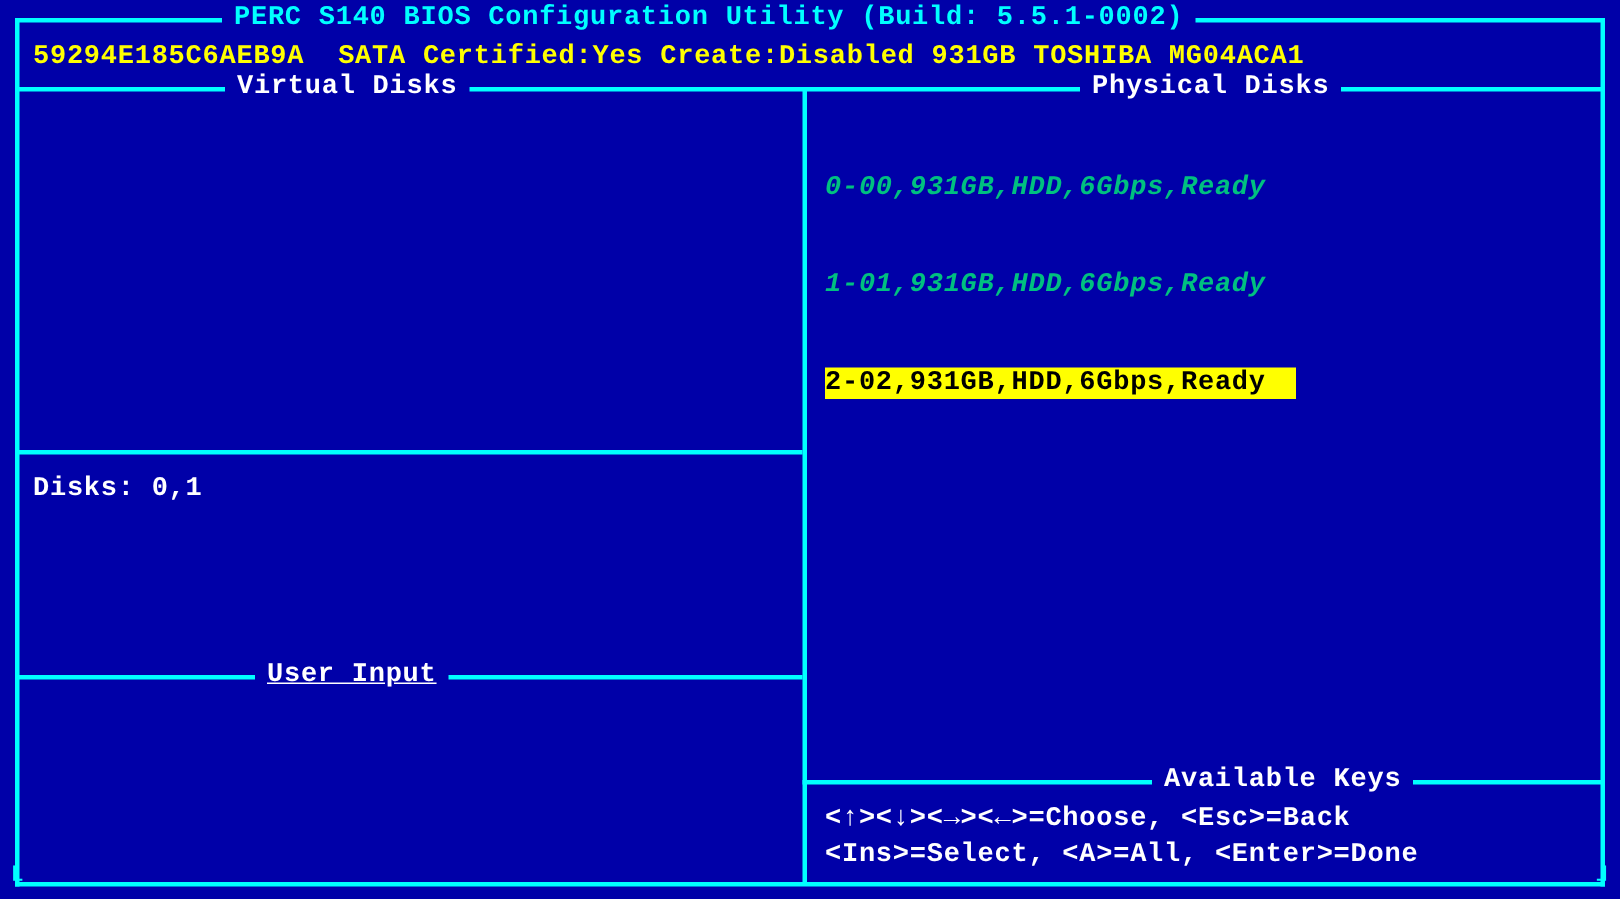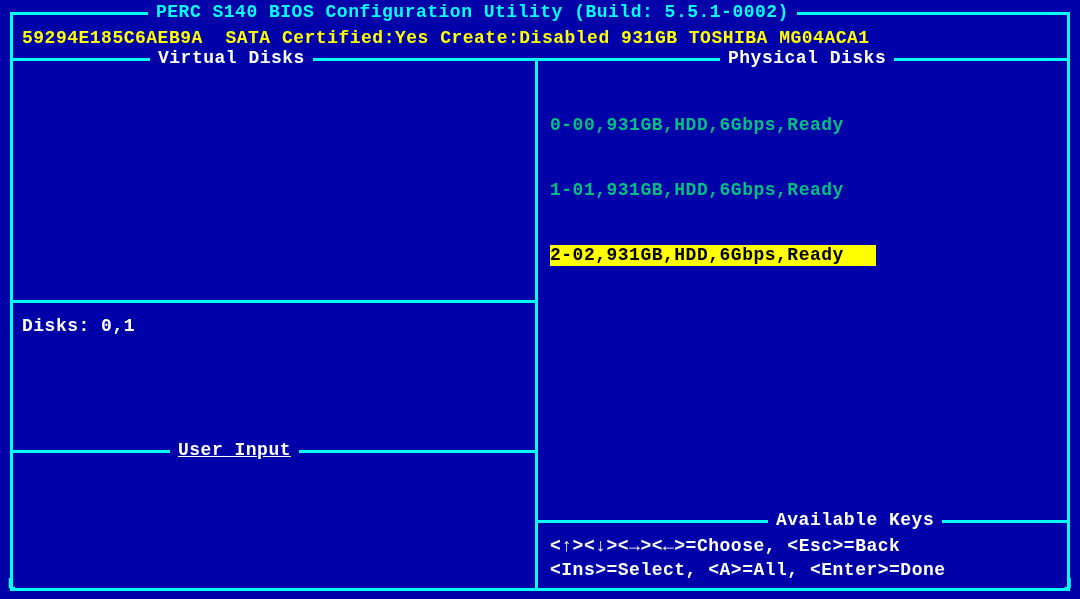--- a/index.html
+++ b/index.html
@@ -47,36 +47,36 @@
   }
   .label {
     position: absolute;
     background: var(--bg);
     padding: 0 8px;
     white-space: nowrap;
   }
   .cyan   { color: var(--fg-cyan); }
   .white  { color: var(--fg-white); }
   .yellow { color: var(--fg-yellow); }
-  .green  { color: var(--fg-green); }
+  .green  { color: var(--fg-green); font-style: italic; }
   .magenta{ color: var(--fg-magenta); }
 
   .content {
     position: absolute;
     white-space: pre;
   }
   .pd-list {
     position: absolute;
     white-space: pre;
   }
   .pd-item { display: block; }
   .pd-item.selected {
     background: var(--bg-selected);
     color: var(--fg-selected);
-    padding-right: 32px;
+    padding-right: 20px;
   }
   .bottom-corner {
     position: absolute;
     color: var(--fg-cyan);
   }
 </style>
 </head>
 <body>
 
 <div class="screen">

